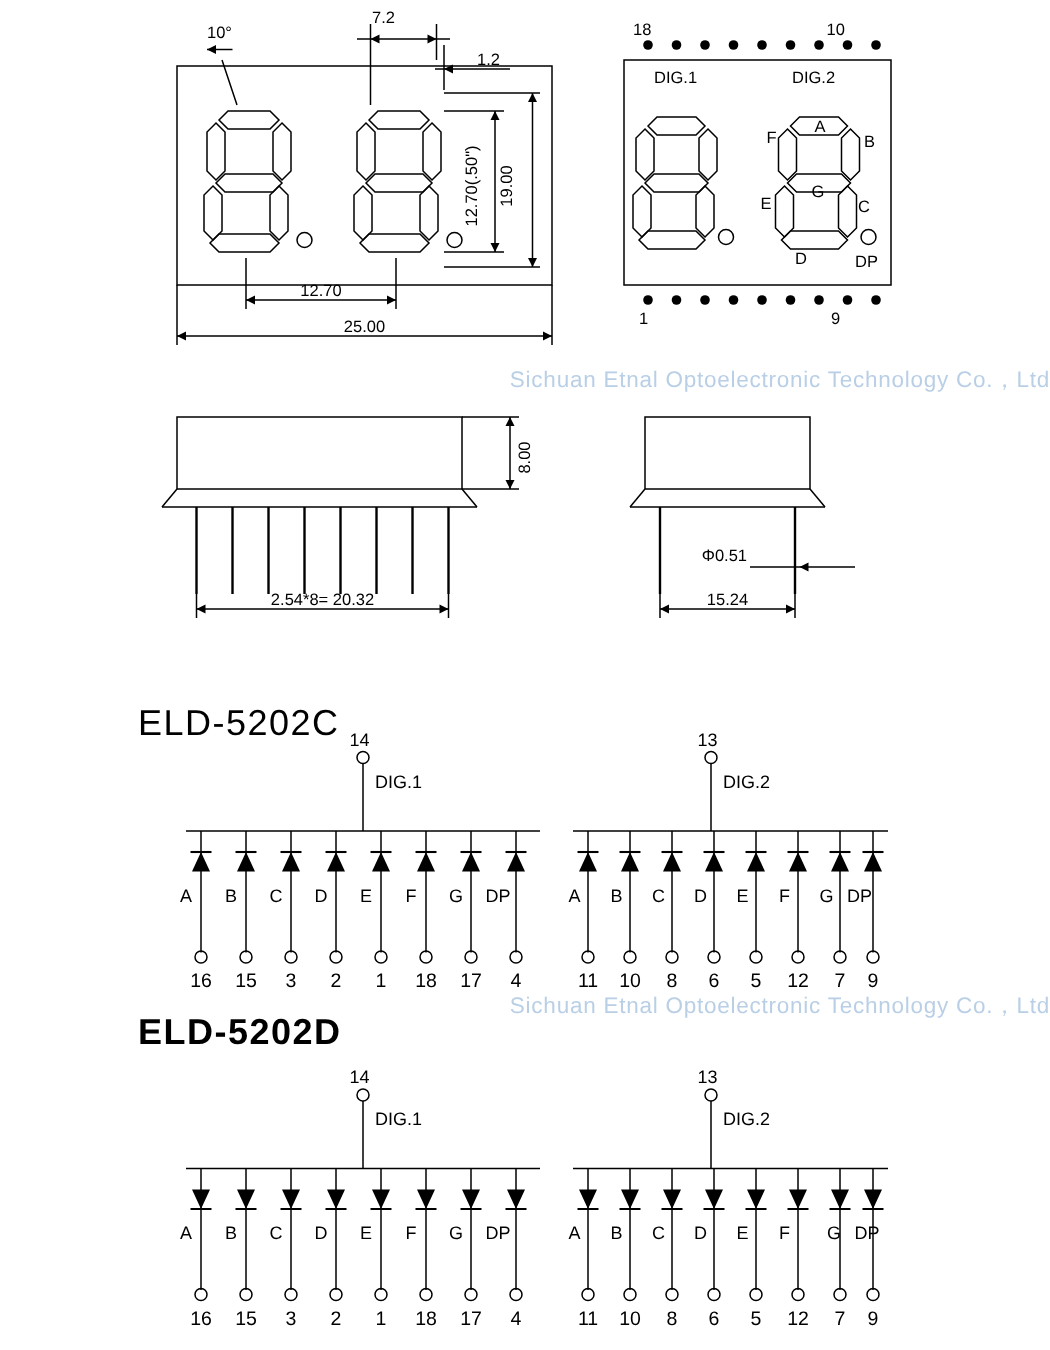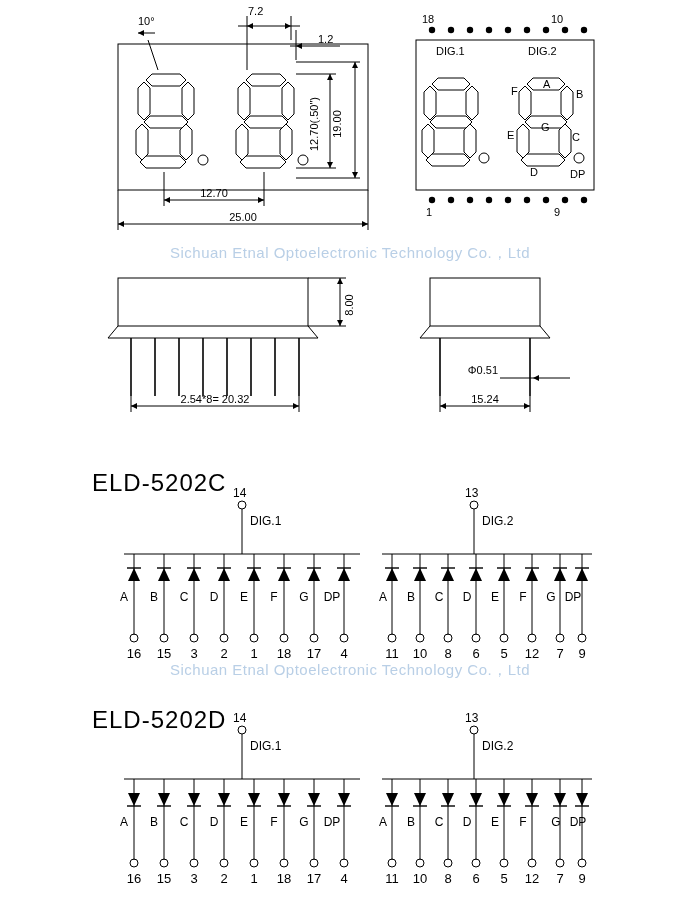--- a/index.html
+++ b/index.html
@@ -9,38 +9,38 @@
     font-family:"Liberation Sans", sans-serif;
     color:#000;
     position:relative;
     overflow:hidden;
   }
   .page{position:absolute;left:0;top:0;width:700px;height:900px;}
   svg{display:block;}
   .wm{
     position:absolute;
     width:100%;
-    text-align:center;
+    text-align:right;
     color:#b9cfe6;
     font-size:15px;
     letter-spacing:0.5px;
     font-family:"Liberation Sans", sans-serif;
     pointer-events:none;
   }
   .wm1{top:244px;}
   .wm2{top:661px;}
   .title{
     position:absolute;
     font-family:"Liberation Sans", sans-serif;
     font-size:24px;
     letter-spacing:1px;
     color:#000;
   }
   .t1{left:92px;top:450px;margin-top:19px;}
-  .t2{left:92px;top:706px;}
+  .t2{left:92px;top:675px;font-weight:bold;}
   text{font-family:"Liberation Sans", sans-serif;}
 </style>
 </head>
 <body>
 
 <div class="page">
 
   <svg width="700" height="440" style="position:absolute;left:0;top:0;">
     <g fill="none" stroke="#000" stroke-width="1">
 

